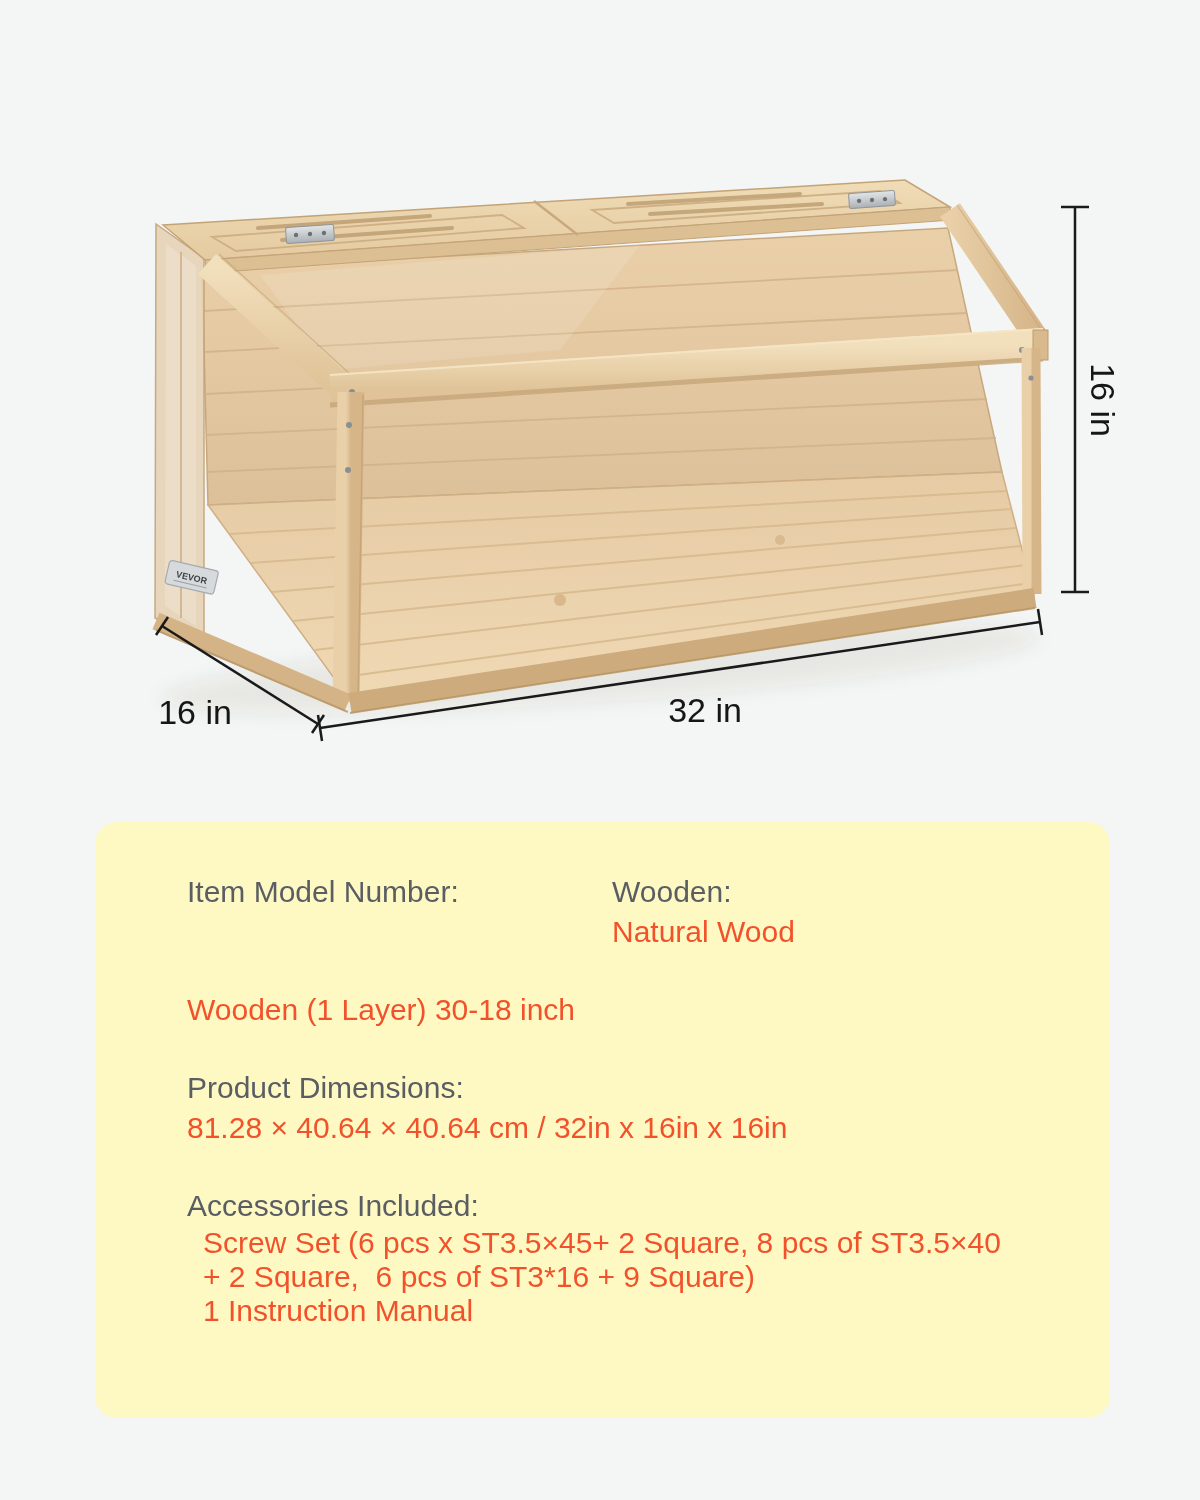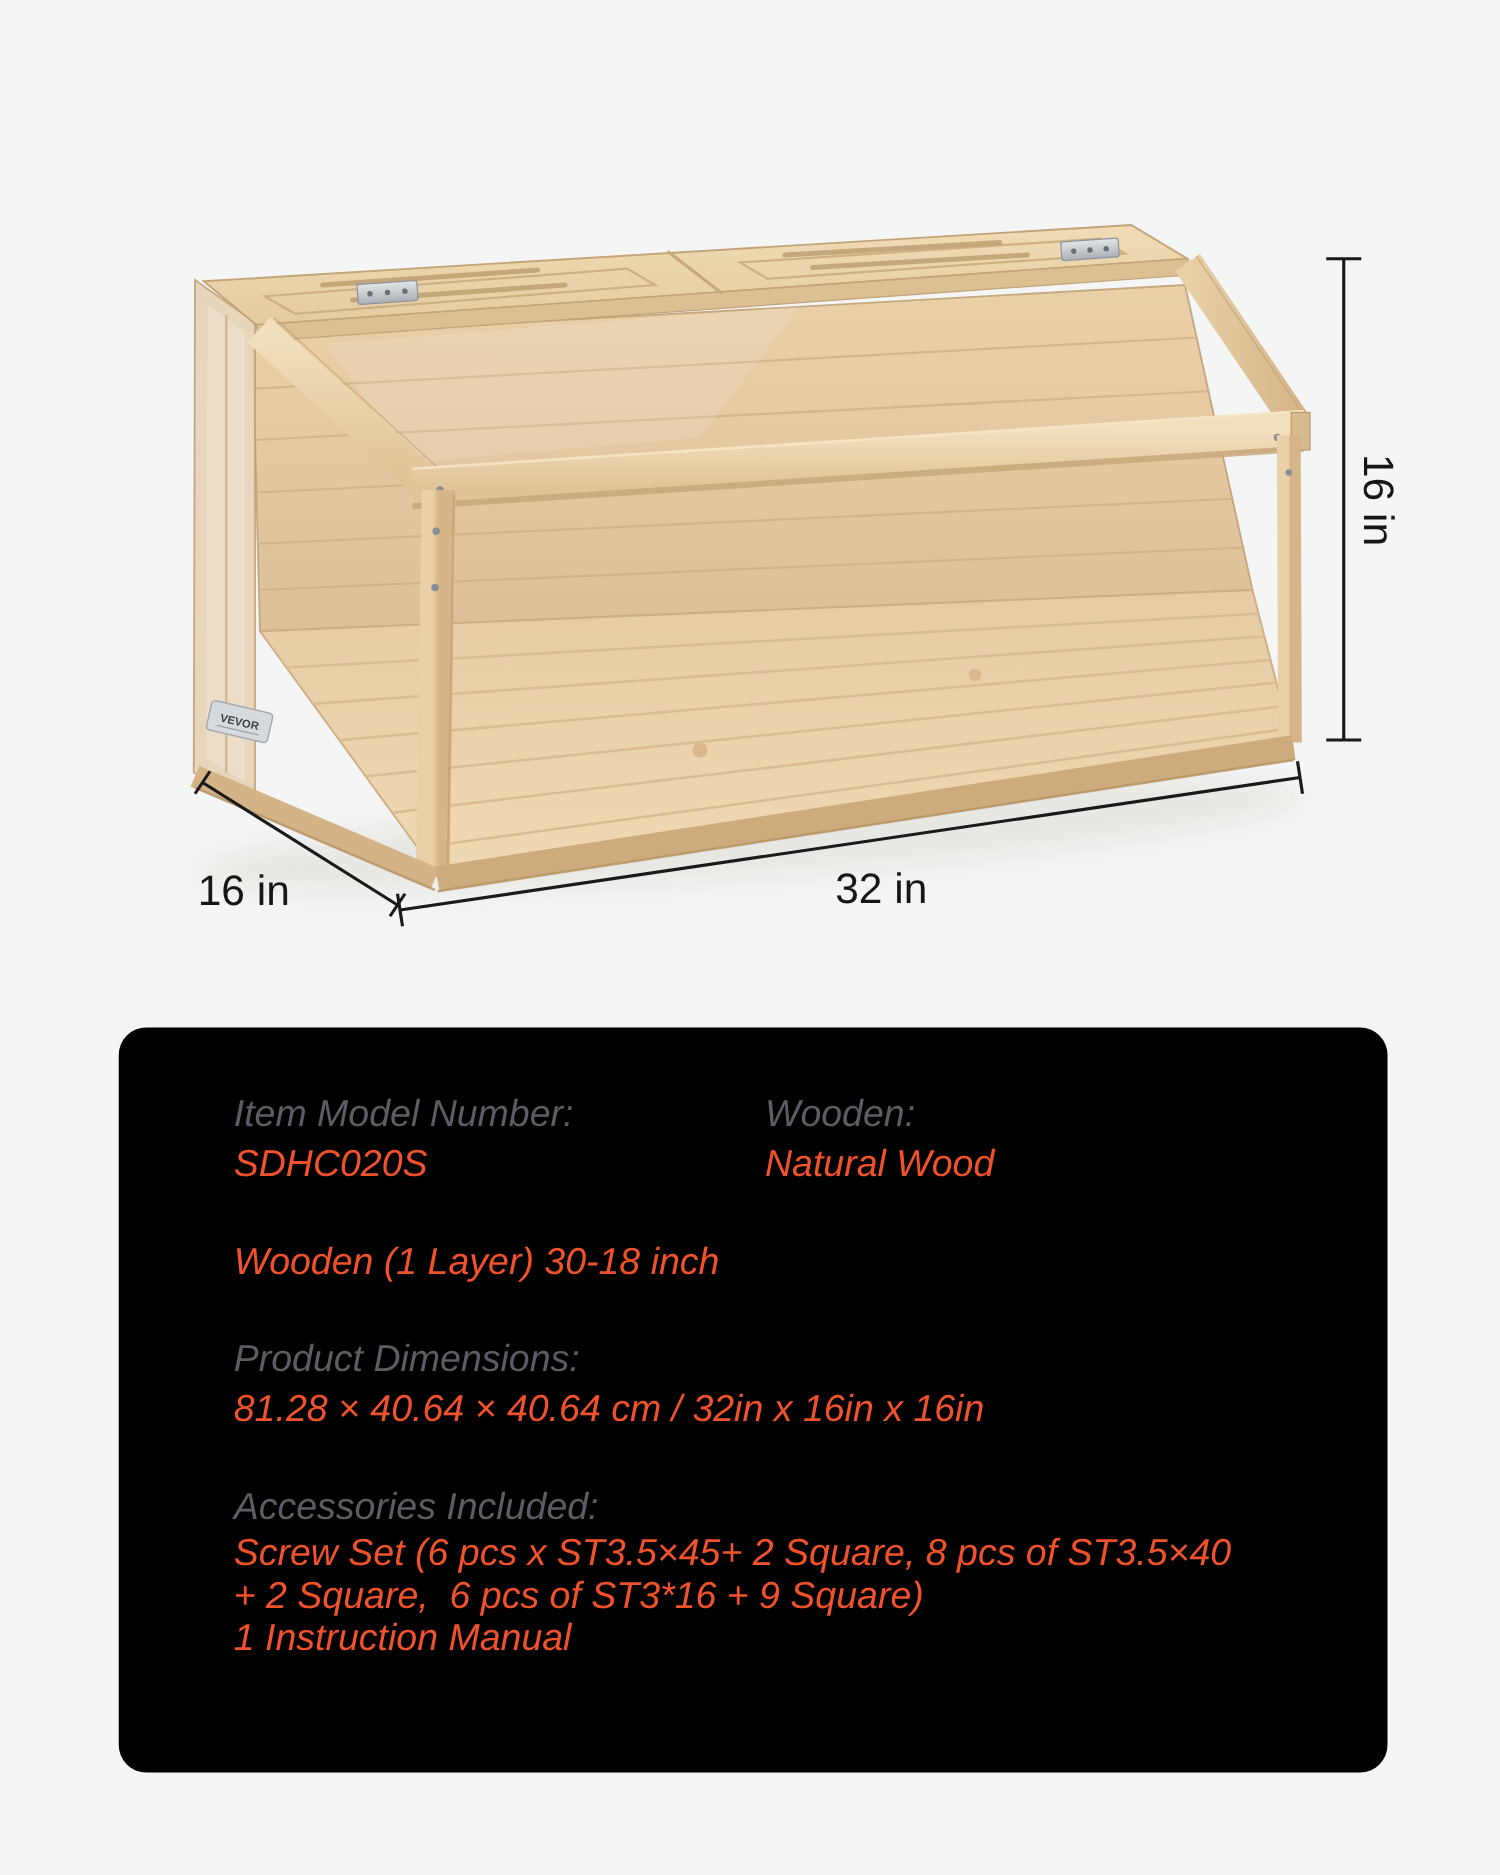--- a/index.html
+++ b/index.html
@@ -14,24 +14,23 @@
   .diagram-svg{position:absolute;left:0;top:0;}
   .dim-label{
     font-family:"Liberation Sans", sans-serif;
     font-size:34px;
     fill:#161616;
   }
   .spec-card{
     position:absolute;
     left:95px;top:822px;
     width:1015px;height:596px;
-    background:#000000;
+    background:#fef9c3;
     border-radius:22px;
     box-sizing:border-box;
-    font-style:italic;
   }
   .spec-grid{
     display:grid;
     grid-template-columns:425px 1fr;
     padding:50px 40px 0 92px;
   }
   .spec{margin-bottom:38px;}
   .spec-full{grid-column:1 / -1;}
   .spec-label{
     font-size:30px;
@@ -43,20 +42,21 @@
     font-size:30px;
     line-height:40px;
     color:#f2522b;
     white-space:pre-wrap;
   }
   .spec-line{
     font-size:30px;
     line-height:34px;
     color:#f2522b;
     white-space:pre-wrap;
+    margin-left:16px;
   }
 </style>
 </head>
 <body>
 
 <div class="stage">
 
   <svg class="diagram-svg" width="1200" height="790" viewBox="0 0 1200 790">
     <defs>
       <linearGradient id="lidWood" x1="0" y1="0" x2="0" y2="1">
@@ -211,21 +211,20 @@
       <line x1="1038" y1="609" x2="1042" y2="635"></line>
     </g>
     <text class="dim-label" x="705" y="722" text-anchor="middle">32 in</text>
   </svg>
 
   <section class="spec-card">
     <div class="spec-grid">
 
       <div class="spec">
         <div class="spec-label">Item Model Number:</div>
-        <div class="spec-value">SDHC020S</div>
       </div>
 
       <div class="spec">
         <div class="spec-label">Wooden:</div>
         <div class="spec-value">Natural Wood</div>
       </div>
 
 
       <div class="spec">
         <div class="spec-value">Wooden (1 Layer) 30-18 inch</div>

